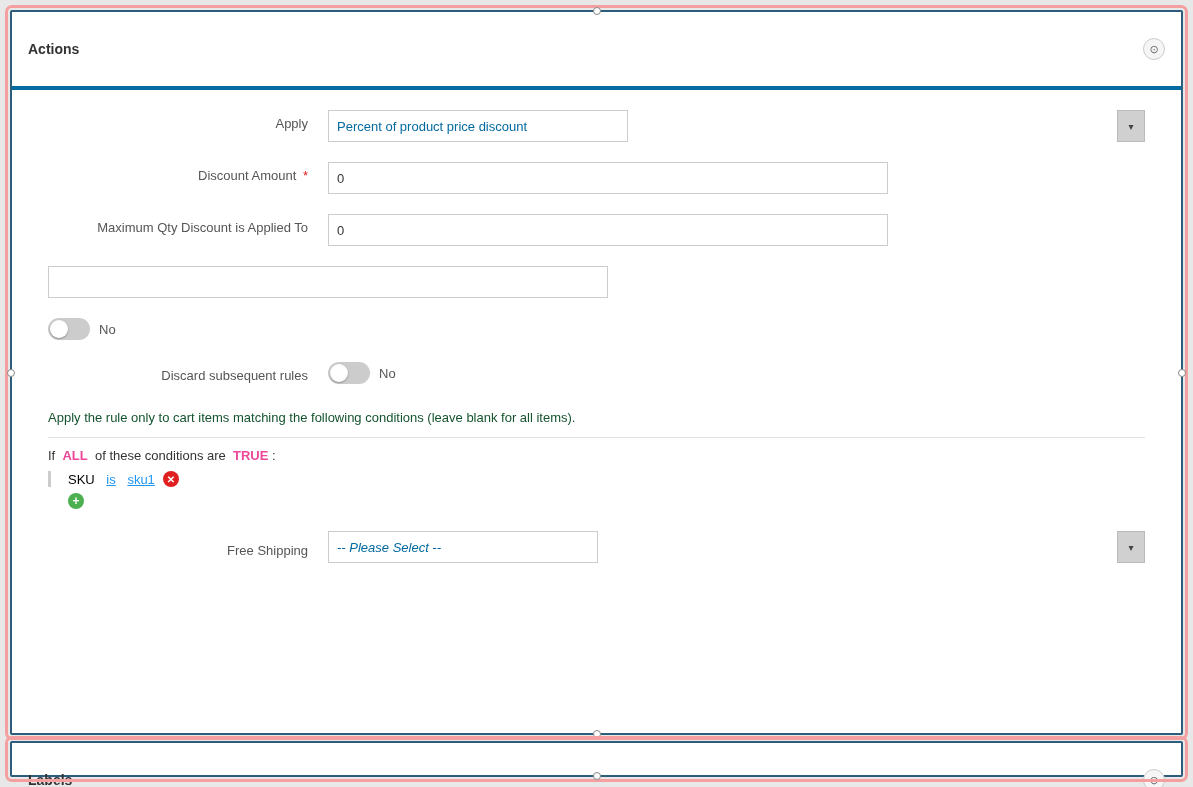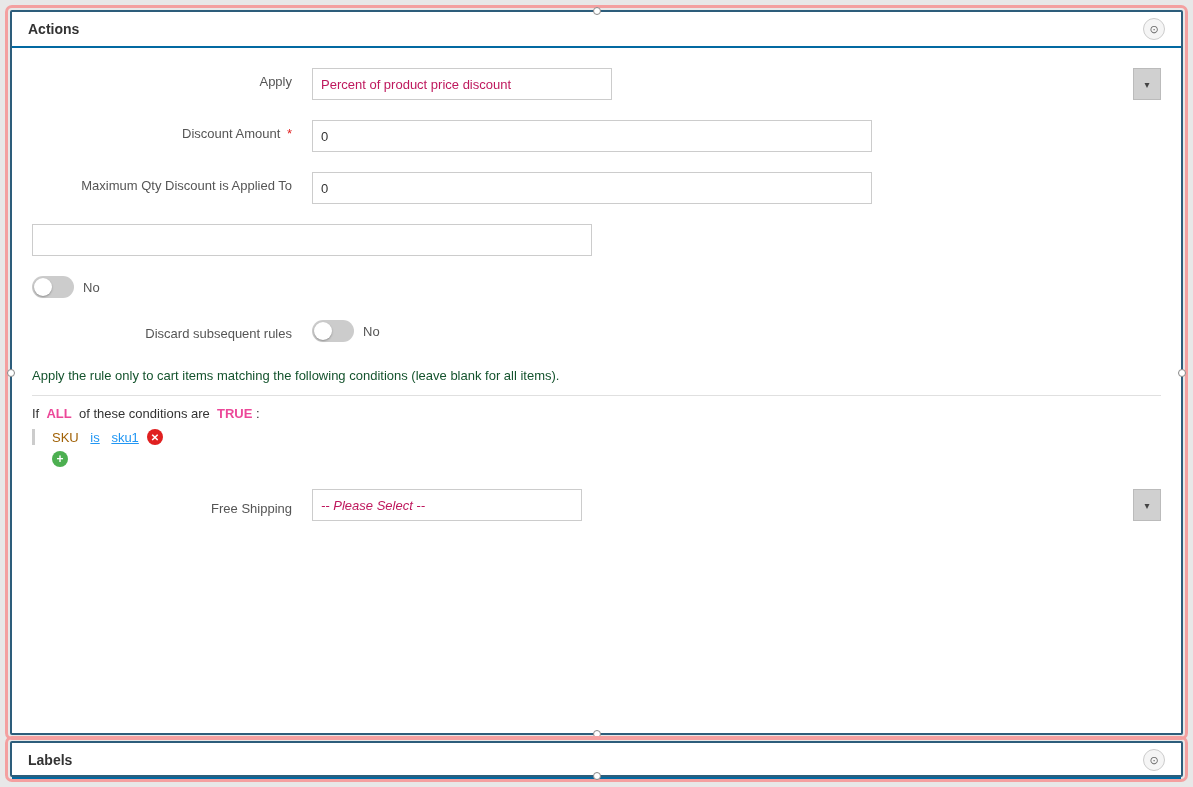--- a/index.html
+++ b/index.html
@@ -37,22 +37,22 @@
     }
 
     .section-panel.labels-panel {
       height: 36px;
     }
 
     .section-header {
       display: flex;
       justify-content: space-between;
       align-items: center;
-      padding: 6px 16px;
-      border-bottom: 2px solid #0369a1;
+      padding: 26px 16px;
+      border-bottom: 4px solid #0369a1;
       gap: 20px;
     }
 
     .section-title {
       font-size: 14px;
       font-weight: 600;
       color: #333;
     }
 
     .collapse-icon {
@@ -63,21 +63,21 @@
       display: flex;
       align-items: center;
       justify-content: center;
       cursor: pointer;
       background: #f5f5f5;
       font-size: 11px;
       color: #666;
     }
 
     .section-body {
-      padding: 10px 0;
+      padding: 10px 16px;
     }
 
     .form-row {
       display: flex;
       align-items: flex-start;
       padding: 10px 20px;
       min-height: 44px;
     }
 
     .form-label {
@@ -115,21 +115,21 @@
     .select-wrapper {
       position: relative;
       display: inline-flex;
       align-items: center;
     }
 
     .form-select {
       border: 1px solid #ccc;
       padding: 5px 30px 5px 8px;
       font-size: 13px;
-      color: #be185d;
+      color: #0369a1;
       height: 32px;
       appearance: none;
       background: #fff;
       cursor: pointer;
       outline: none;
     }
 
     .apply-select {
       width: 300px;
     }
@@ -239,21 +239,21 @@
       position: absolute;
       left: 0;
       top: 0;
       bottom: 0;
       width: 3px;
       background: #ccc;
     }
 
     .condition-text {
       font-size: 13px;
-      color: #a16207;
+      color: #000000;
     }
 
     .condition-link {
       color: #2196F3;
       text-decoration: underline;
       cursor: pointer;
     }
 
     .remove-btn {
       width: 16px;

